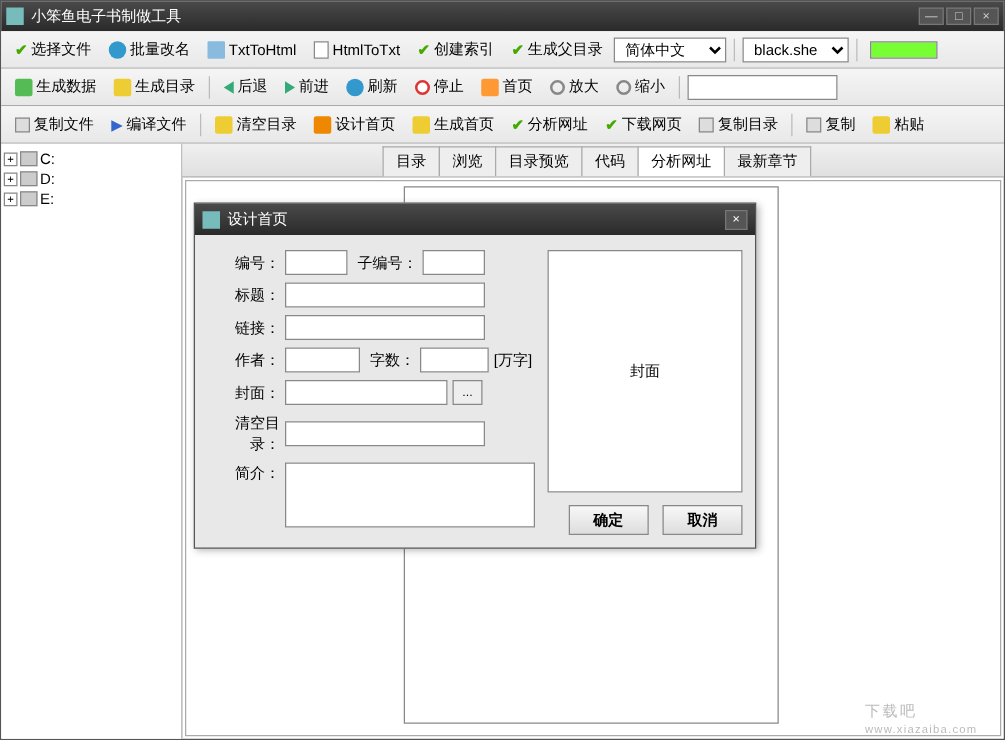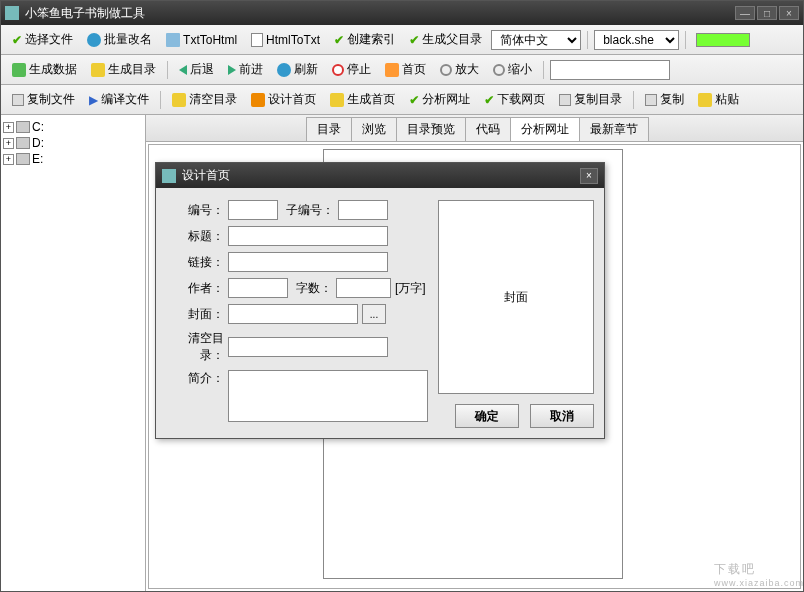--- a/index.html
+++ b/index.html
@@ -66,21 +66,21 @@
 .form-row .short { width: 50px; }
 .form-row .med { width: 160px; }
 .form-row .sub-label { margin-left: 8px; margin-right: 4px; }
 .form-row select { border: 1px solid #888; height: 20px; width: 65px; background: #fff; }
 .form-row textarea { border: 1px solid #888; width: 200px; height: 52px; resize: none; background:#fff; }
 .browse-btn { width: 24px; height: 20px; border: 1px solid #888; background: #eee; margin-left: 4px; cursor: pointer; font-size:10px; }
 .cover-col { width: 168px; display: flex; flex-direction: column; }
 .cover-box { flex: 1; border: 1px solid #888; background: #fff; display: flex; align-items: center; justify-content: center; height: 210px; margin-bottom: 10px; }
 .dlg-btn { width: 64px; height: 24px; border: 1px solid #888; background: linear-gradient(#f8f8f8,#ddd); margin-left: 8px; cursor: pointer; font-weight: bold; }
 
-.watermark { position: absolute; right: 0; bottom: 4px; color: #bbb; font-size: 18px; letter-spacing: 2px; pointer-events: none; }
+.watermark { position: absolute; right: 22px; bottom: 4px; color: #bbb; font-size: 18px; letter-spacing: 2px; pointer-events: none; }
 .watermark small { display:block; font-size:9px; letter-spacing:1px; text-align:center; }
 </style>
 </head>
 <body>
 
 <div class="window">
   <div class="titlebar">
     <span class="ticon"></span>
     <span class="title">小笨鱼电子书制做工具</span>
     <div class="winbtns">

